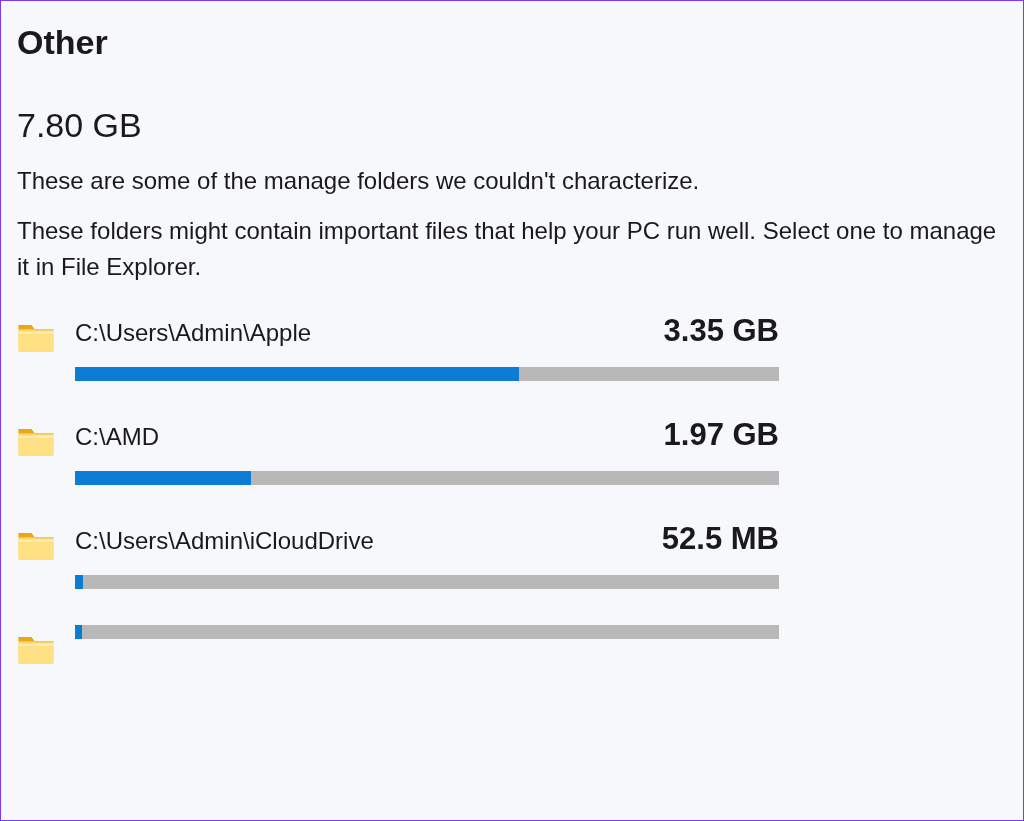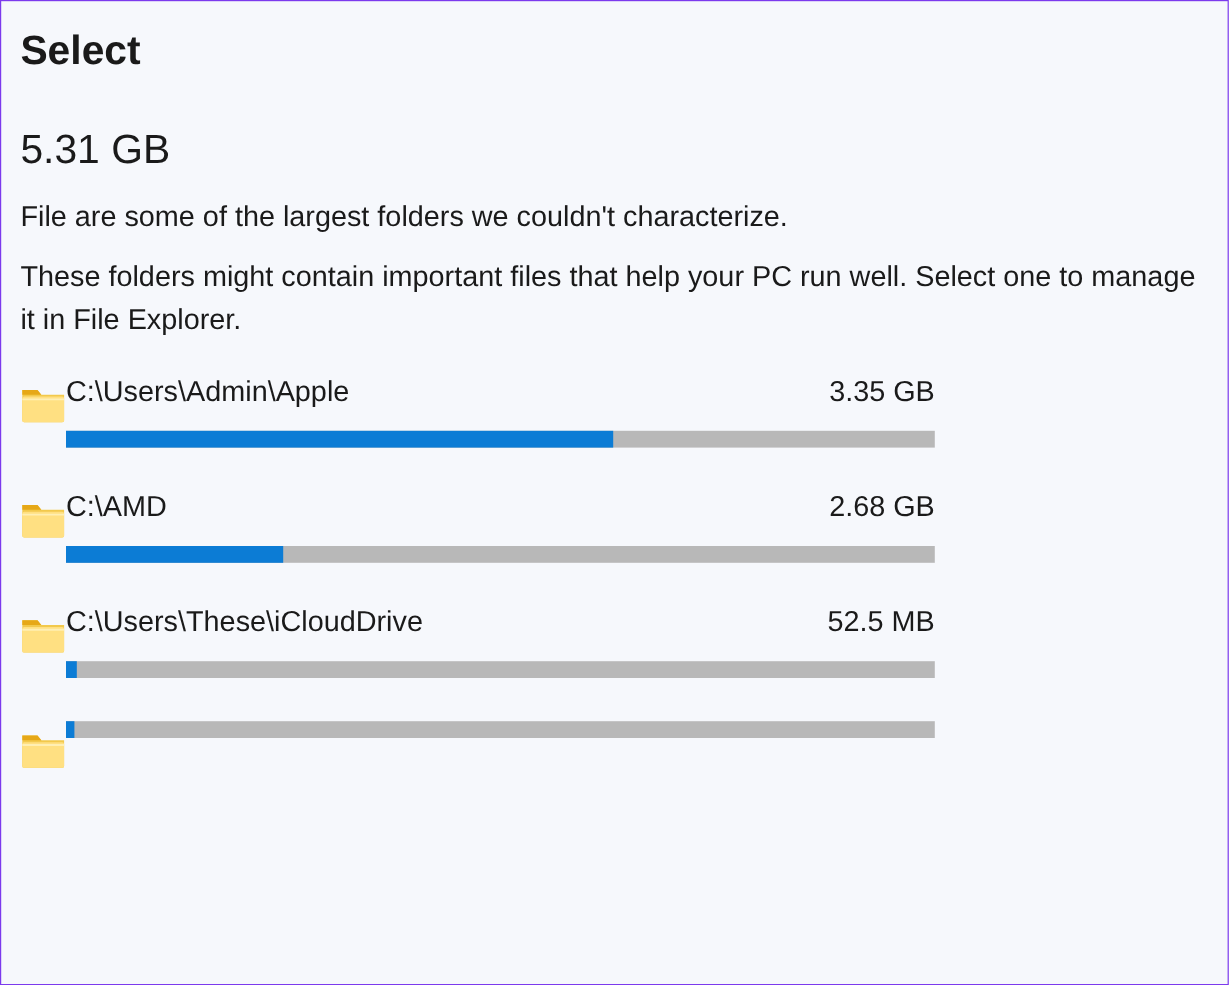--- a/index.html
+++ b/index.html
@@ -28,21 +28,21 @@
     line-height: 1.5;
     margin-bottom: 14px;
   }
   .folder-list {
     margin-top: 28px;
     width: 762px;
   }
   .folder-item {
     display: flex;
     align-items: flex-start;
-    gap: 0;
+    gap: 20px;
     margin-bottom: 36px;
     cursor: pointer;
   }
   .folder-icon {
     width: 38px;
     height: 38px;
     flex-shrink: 0;
     margin-top: 4px;
   }
   .folder-body {
@@ -53,45 +53,45 @@
     display: flex;
     justify-content: space-between;
     align-items: baseline;
     margin-bottom: 18px;
   }
   .folder-path {
     font-size: 24px;
     font-weight: 400;
   }
   .folder-size {
-    font-size: 24px;
-    font-weight: 400;
+    font-size: 31px;
+    font-weight: 700;
   }
   .progress-track {
     width: 100%;
     height: 14px;
     background: #b8b8b8;
     position: relative;
   }
   .progress-fill {
     position: absolute;
     left: 0;
     top: 0;
     bottom: 0;
     background: #0c7cd5;
   }
 </style>
 </head>
 <body>
 
-<h1 class="page-title">Select</h1>
+<h1 class="page-title">Other</h1>
 
-<div class="total-size">5.31 GB</div>
+<div class="total-size">7.80 GB</div>
 
-<p class="description">File are some of the largest folders we couldn't characterize.</p>
+<p class="description">These are some of the manage folders we couldn't characterize.</p>
 <p class="description">These folders might contain important files that help your PC run well. Select one to manage it in File Explorer.</p>
 
 <div class="folder-list">
 
   <div class="folder-item">
     <span class="folder-icon">
       <svg viewBox="0 0 48 48" width="38" height="38">
         <path d="M2 10 h16 l4 5 h24 v27 a2 2 0 0 1 -2 2 H4 a2 2 0 0 1 -2 -2 Z" fill="#f2c94c"></path>
         <path d="M2 10 h16 l4 5 H2 Z" fill="#e6a817"></path>
         <path d="M4 17 h40 a2 2 0 0 1 2 2 v23 a2 2 0 0 1 -2 2 H4 a2 2 0 0 1 -2 -2 V19 a2 2 0 0 1 2 -2 Z" fill="#ffe082"></path>
@@ -114,40 +114,40 @@
       <svg viewBox="0 0 48 48" width="38" height="38">
         <path d="M2 10 h16 l4 5 h24 v27 a2 2 0 0 1 -2 2 H4 a2 2 0 0 1 -2 -2 Z" fill="#f2c94c"></path>
         <path d="M2 10 h16 l4 5 H2 Z" fill="#e6a817"></path>
         <path d="M4 17 h40 a2 2 0 0 1 2 2 v23 a2 2 0 0 1 -2 2 H4 a2 2 0 0 1 -2 -2 V19 a2 2 0 0 1 2 -2 Z" fill="#ffe082"></path>
         <path d="M2 19 h44 v2 H2 Z" fill="#fff3bf" opacity="0.8"></path>
       </svg>
     </span>
     <div class="folder-body">
       <div class="folder-row">
         <span class="folder-path">C:\AMD</span>
-        <span class="folder-size">2.68 GB</span>
+        <span class="folder-size">1.97 GB</span>
       </div>
       <div class="progress-track">
         <div class="progress-fill" style="width:25%"></div>
       </div>
     </div>
   </div>
 
   <div class="folder-item">
     <span class="folder-icon">
       <svg viewBox="0 0 48 48" width="38" height="38">
         <path d="M2 10 h16 l4 5 h24 v27 a2 2 0 0 1 -2 2 H4 a2 2 0 0 1 -2 -2 Z" fill="#f2c94c"></path>
         <path d="M2 10 h16 l4 5 H2 Z" fill="#e6a817"></path>
         <path d="M4 17 h40 a2 2 0 0 1 2 2 v23 a2 2 0 0 1 -2 2 H4 a2 2 0 0 1 -2 -2 V19 a2 2 0 0 1 2 -2 Z" fill="#ffe082"></path>
         <path d="M2 19 h44 v2 H2 Z" fill="#fff3bf" opacity="0.8"></path>
       </svg>
     </span>
     <div class="folder-body">
       <div class="folder-row">
-        <span class="folder-path">C:\Users\These\iCloudDrive</span>
+        <span class="folder-path">C:\Users\Admin\iCloudDrive</span>
         <span class="folder-size">52.5 MB</span>
       </div>
       <div class="progress-track">
         <div class="progress-fill" style="width:1.2%"></div>
       </div>
     </div>
   </div>
 
   <div class="folder-item">
     <span class="folder-icon">

